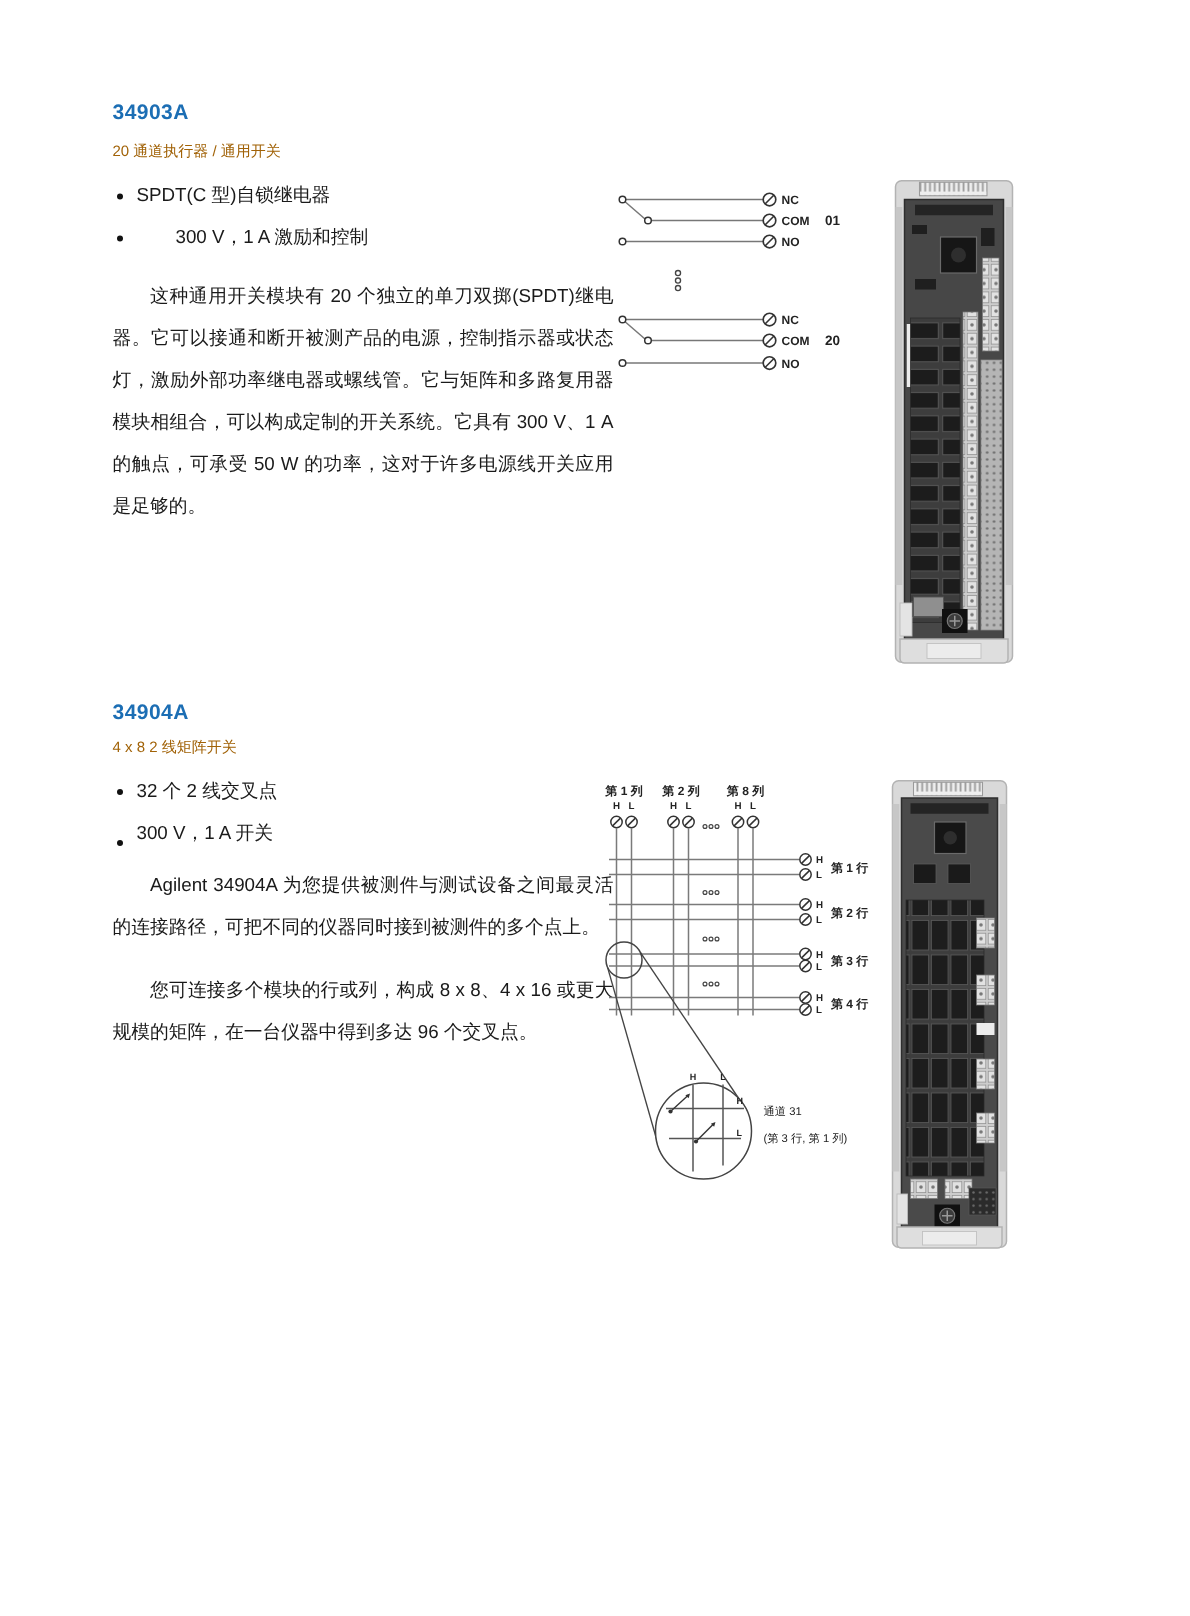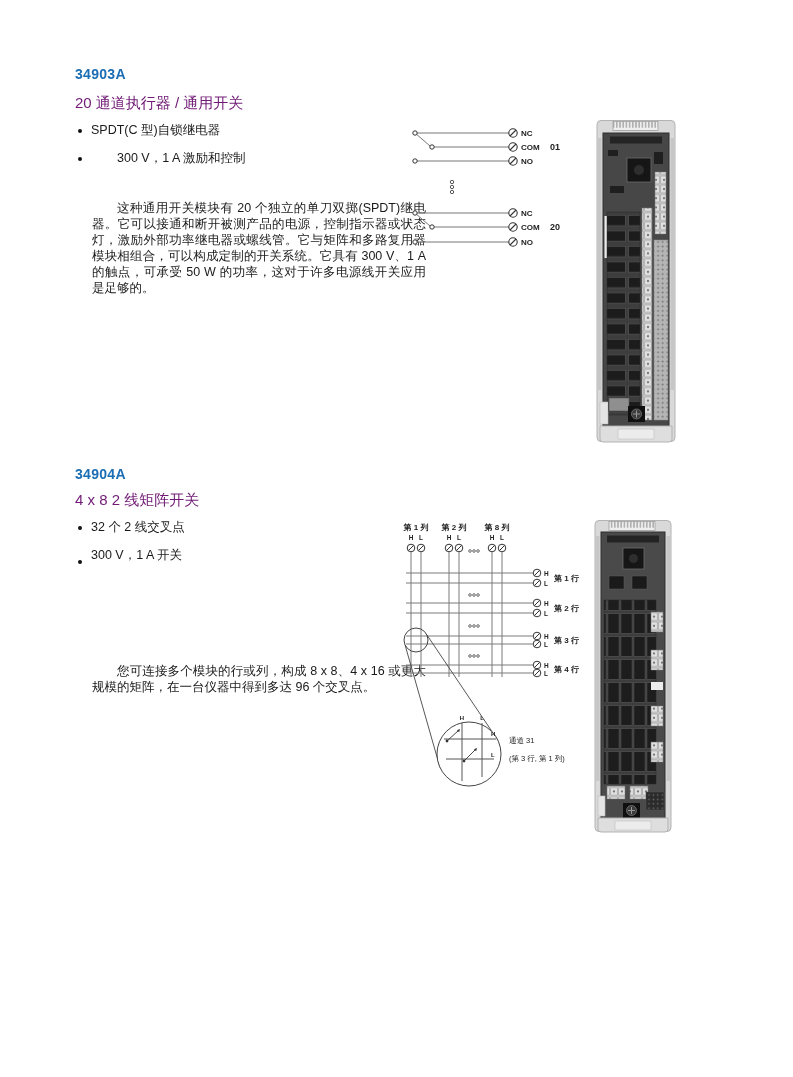--- a/index.html
+++ b/index.html
@@ -1,24 +1,24 @@
 <!DOCTYPE html>
 <html><head>
 <meta charset="utf-8">
 <style>
   html,body{margin:0;padding:0;background:#fff;}
   .page{position:relative;width:793px;height:940px;background:#ffffff;overflow:hidden;
         font-family:"Liberation Sans","DejaVu Sans",sans-serif;color:#1a1a1a;}
   .abs{position:absolute;}
   .model{left:75px;font-size:14px;font-weight:bold;color:#1c6eb4;letter-spacing:.3px;}
-  .subtitle{left:75px;font-size:15px;color:#701a75;}
+  .subtitle{left:75px;font-size:10px;color:#a16207;}
   .bullet{left:78px;display:flex;align-items:center;gap:9px;font-size:12.5px;color:#1a1a1a;}
   .bullet .dot{width:4px;height:4px;border-radius:50%;background:#111;flex:0 0 auto;}
-  .para{left:75px;width:334px;font-size:12.5px;line-height:16px;text-align:justify;
-        text-indent:2em;color:#1a1a1a;margin:17px;}
+  .para{left:75px;width:334px;font-size:12.5px;line-height:28px;text-align:justify;
+        text-indent:2em;color:#1a1a1a;margin:0;}
   .pagenum{font-size:16px;color:#333;}
   svg text{font-family:"Liberation Sans","DejaVu Sans",sans-serif;fill:#222;}
   .diag-label{font-size:8px;font-weight:bold;}
   .chan-label{font-size:9px;font-weight:bold;}
   .hl-label{font-size:6.5px;font-weight:bold;}
   .mini-label{font-size:6px;font-weight:bold;}
   .callout-label{font-size:7.5px;}
 </style>
 </head>
 <body>
@@ -152,20 +152,21 @@
 
   <div class="abs bullet" style="top:519px;">
     <span class="dot"></span>
     <span>32 个 2 线交叉点</span>
   </div>
   <div class="abs bullet" style="top:547px;align-items:flex-end;">
     <span class="dot"></span>
     <span>300 V，1 A 开关</span>
   </div>
 
+  <p class="abs para" style="top:576px;">Agilent 34904A 为您提供被测件与测试设备之间最灵活的连接路径，可把不同的仪器同时接到被测件的多个点上。</p>
   <p class="abs para" style="top:646px;">您可连接多个模块的行或列，构成 8 x 8、4 x 16 或更大规模的矩阵，在一台仪器中得到多达 96 个交叉点。</p>
 
   <svg class="abs" style="left:398px;top:518px;" width="200" height="285" viewBox="0 0 200 285">
 
     <text class="diag-label" x="18" y="12" text-anchor="middle">第 1 列</text>
     <text class="diag-label" x="56" y="12" text-anchor="middle">第 2 列</text>
     <text class="diag-label" x="99" y="12" text-anchor="middle">第 8 列</text>
 
     <text class="hl-label" x="13" y="21.5" text-anchor="middle">H</text>
     <text class="hl-label" x="23" y="21.5" text-anchor="middle">L</text>

